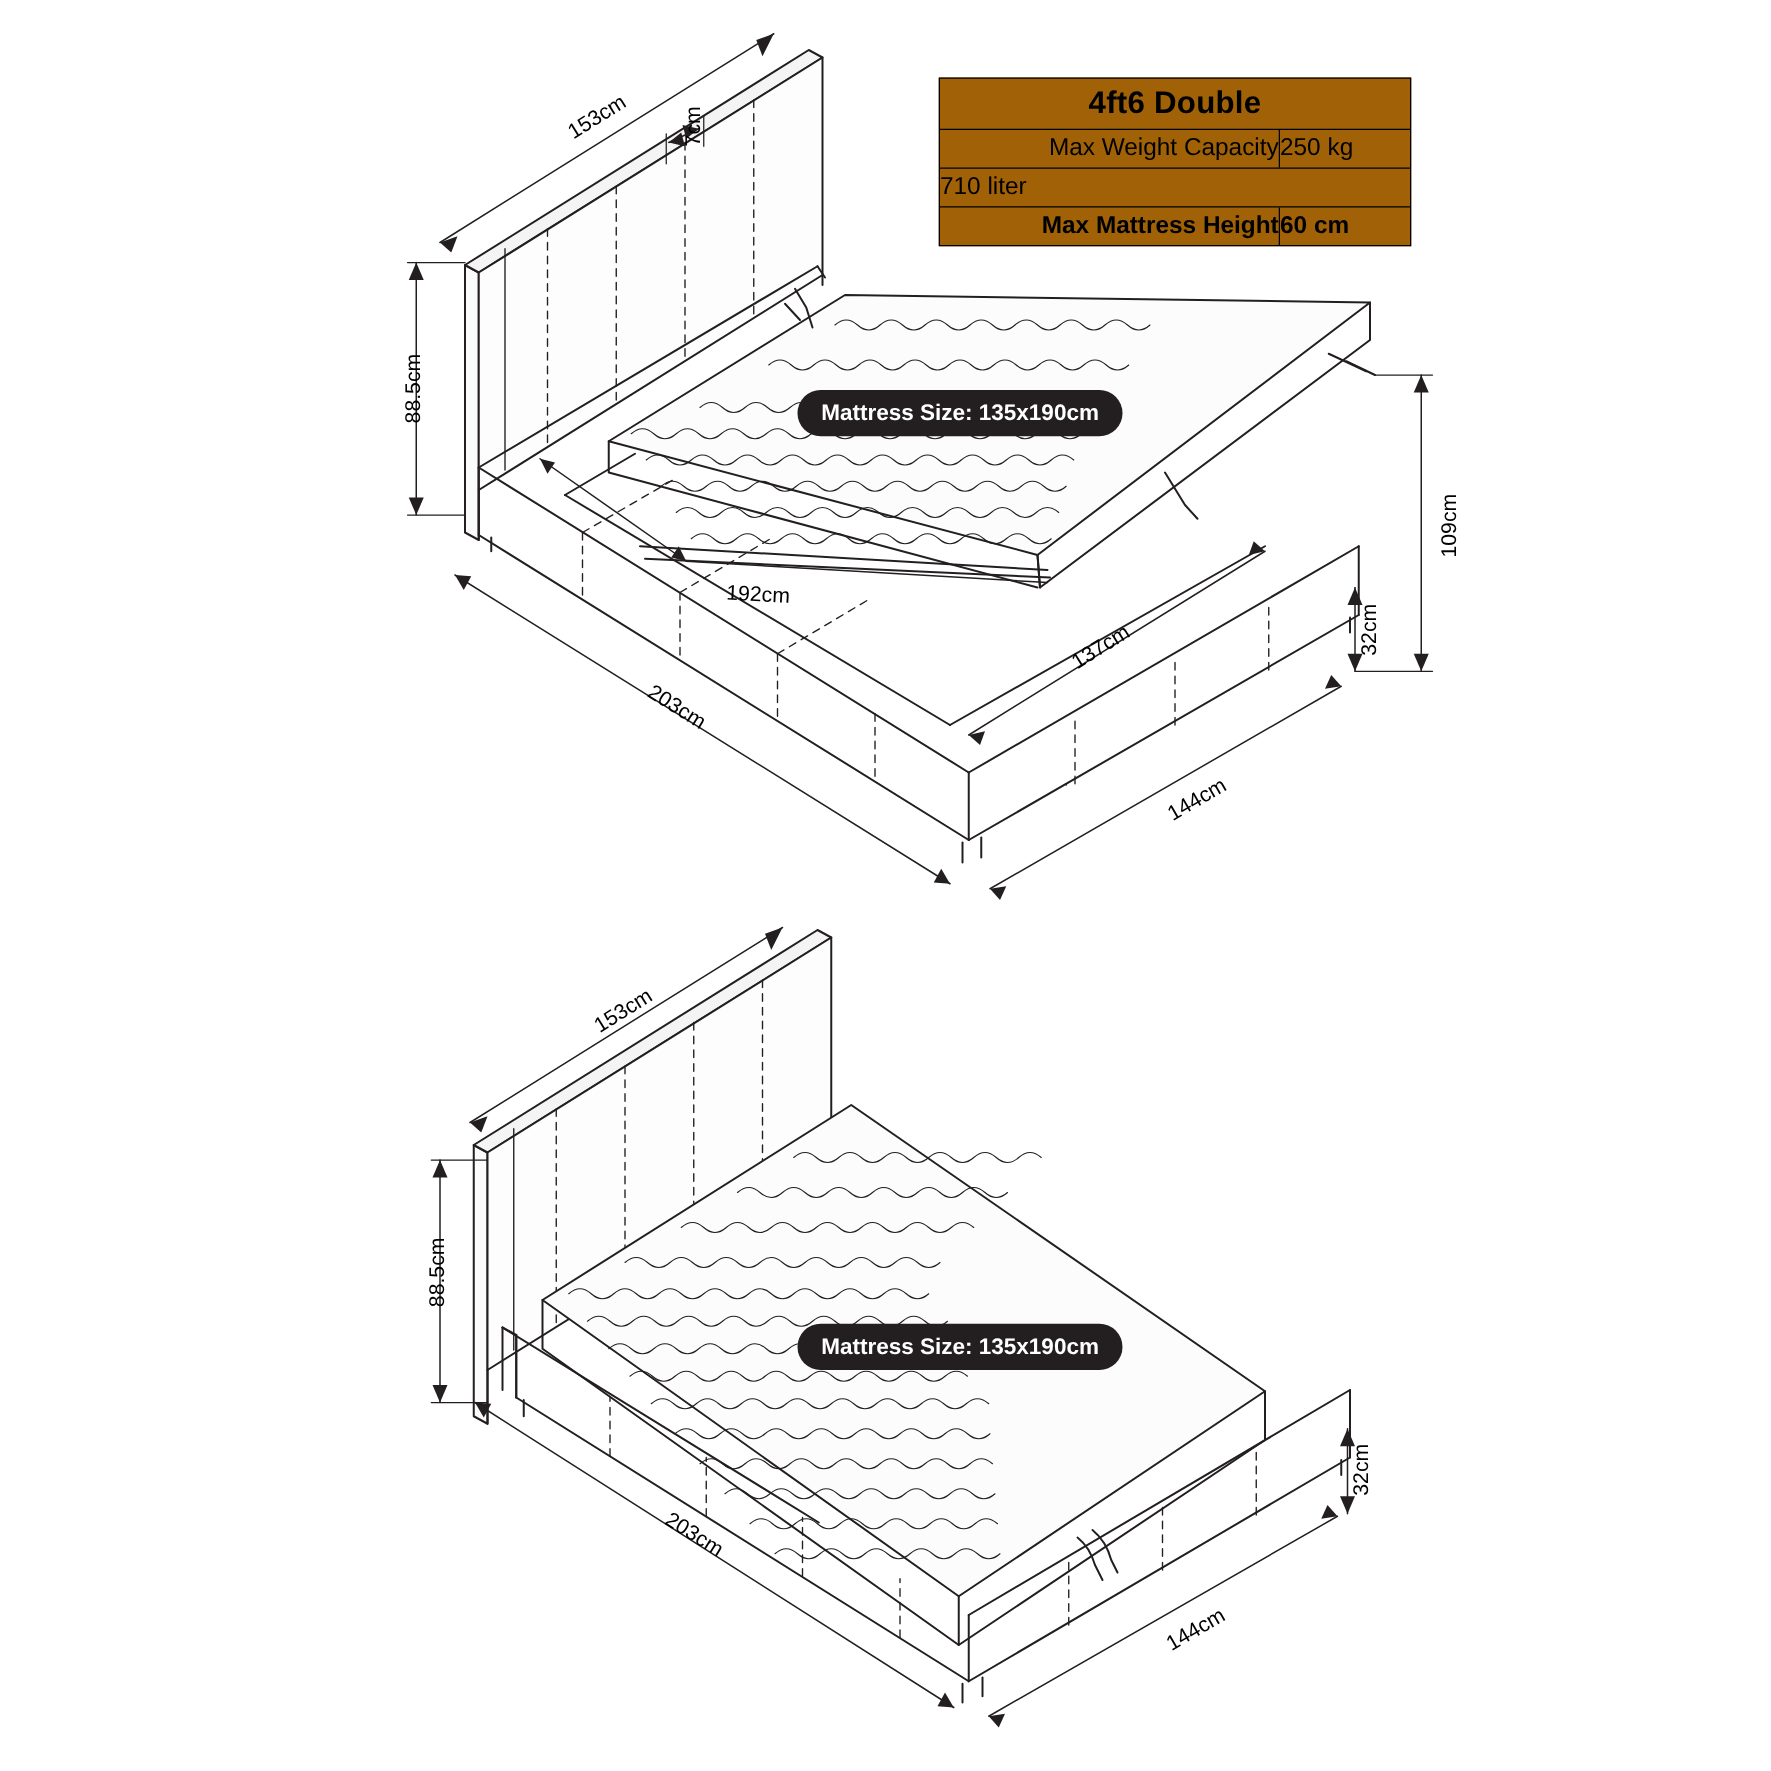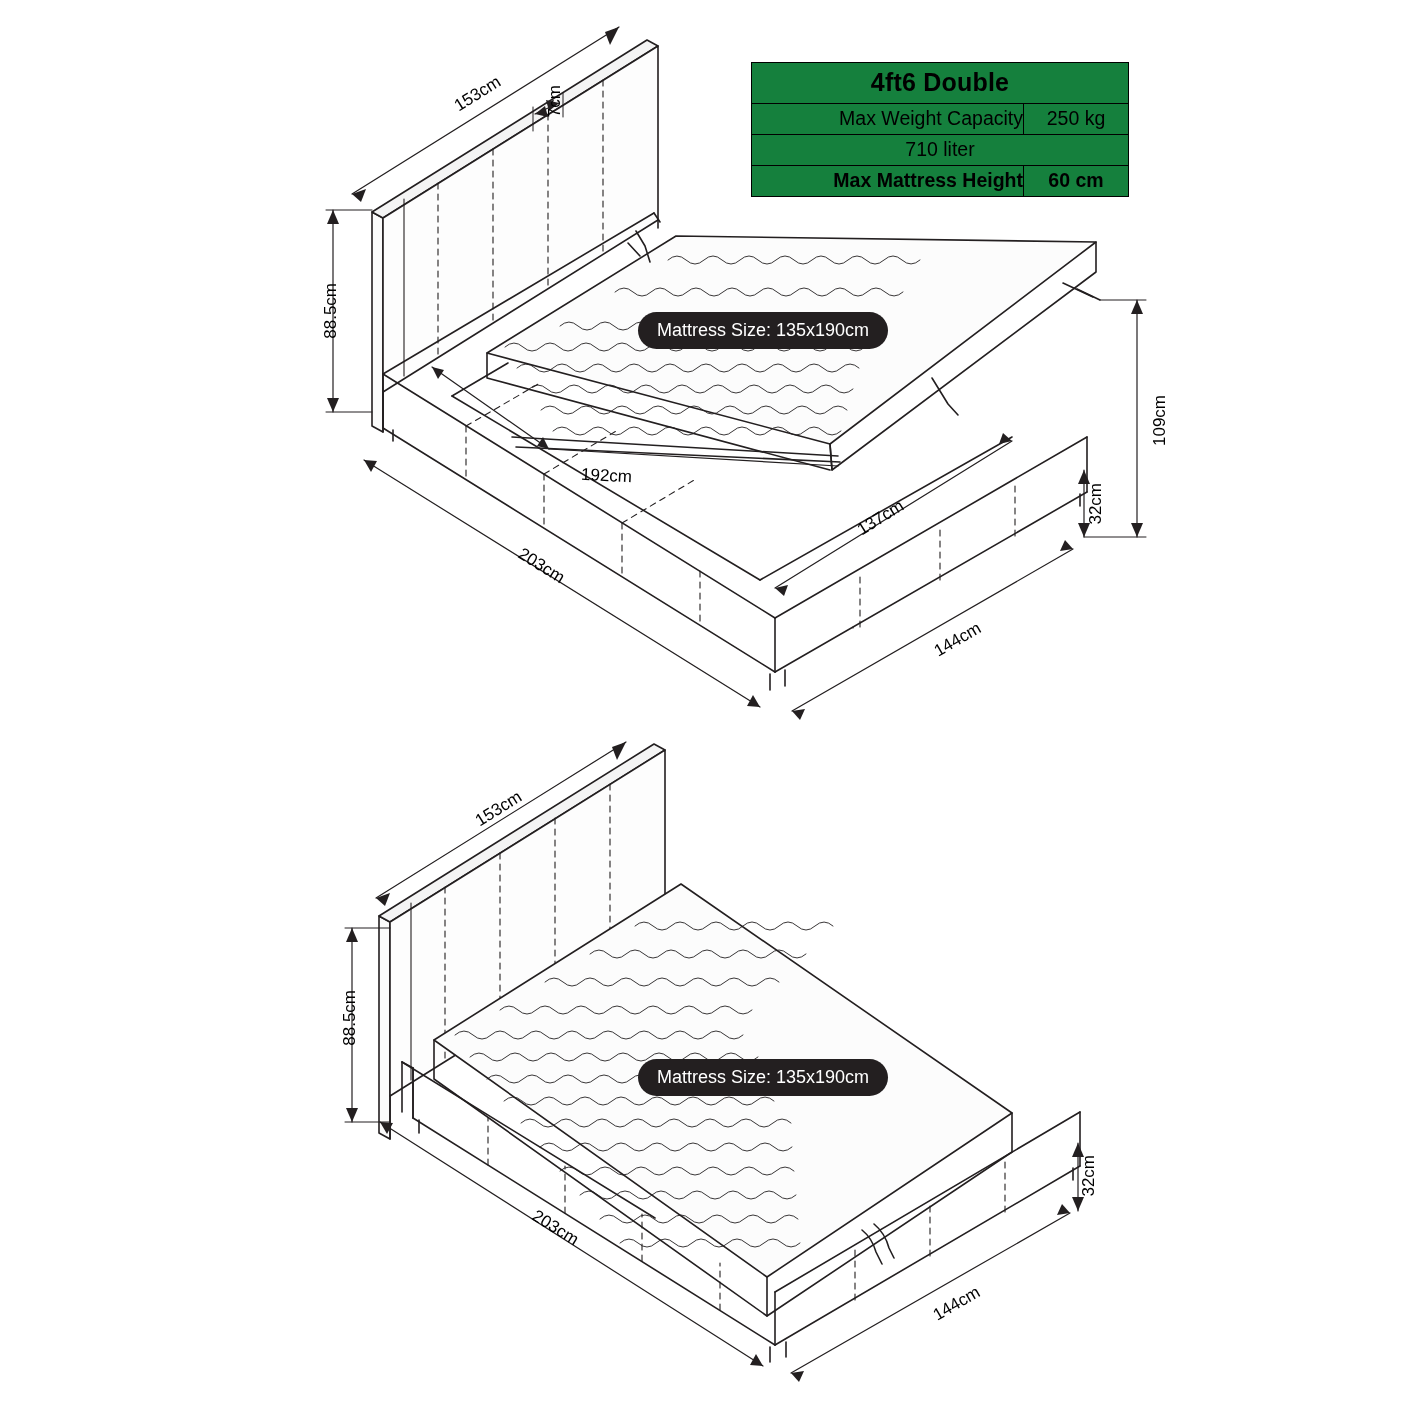--- a/index.html
+++ b/index.html
@@ -27,21 +27,21 @@
     width: 1417px;
     height: 1417px;
   }
   
   .spec-table {
     position: absolute;
     left: 751px;
     top: 62px;
     width: 378px;
     border: 1.4px solid #000;
-    background: #15803d;
+    background: #a16207;
     box-sizing: border-box;
   }
   .spec-title {
     text-align: center;
     font-size: 25px;
     font-weight: bold;
     padding: 5px 0 6px 0;
     border-bottom: 1.4px solid #000;
     letter-spacing: 0.2px;
   }
@@ -55,32 +55,31 @@
     font-size: 19.5px;
     padding: 3px 0 4px 12px;
     border-right: 1.4px solid #000;
     box-sizing: border-box;
     white-space: nowrap;
     text-align: right;
   }
   .spec-value {
     flex: 1;
     font-size: 19.5px;
-    text-align: center;
     padding: 3px 0 4px 0;
     box-sizing: border-box;
     white-space: nowrap;
   }
   
   .pill {
     position: absolute;
     background: #231f20;
     color: #ffffff;
     font-size: 18px;
-    font-weight: normal;
+    font-weight: bold;
     border-radius: 22px;
     padding: 9px 19px 10px 19px;
     white-space: nowrap;
     line-height: 1;
   }
   #pill-top { left: 638px; top: 312px; }
   #pill-bottom { left: 638px; top: 1059px; }
 
   
   .dim {

